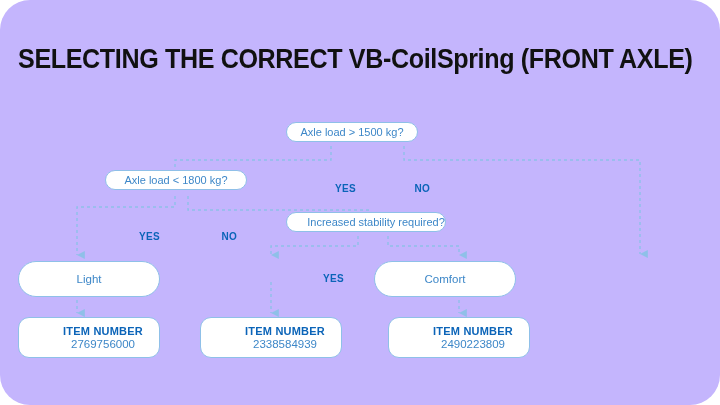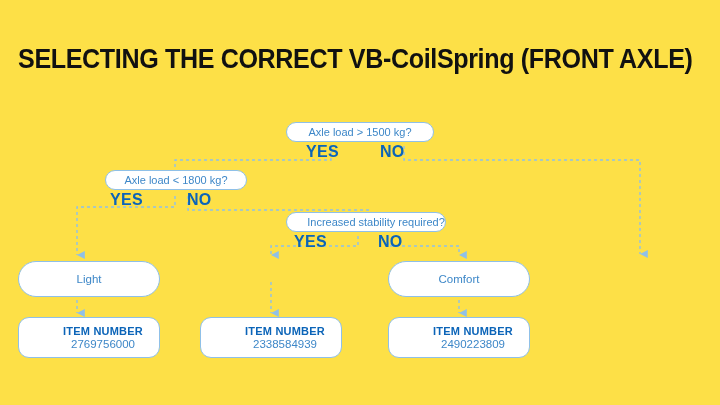--- a/index.html
+++ b/index.html
@@ -4,23 +4,24 @@
 <style>
   html, body {
     margin: 0;
     padding: 0;
     background: #ffffff;
   }
   #page {
     position: relative;
     width: 720px;
     height: 405px;
-    background: #fde047;
+    background: #c4b5fd;
     overflow: hidden;
     font-family: "Liberation Sans", sans-serif;
+    border-radius: 30px;
   }
 
   
   #title {
     position: absolute;
     left: 18px;
     top: 44px;
     font-family: "Liberation Sans", sans-serif;
     font-weight: bold;
     font-size: 27px;
@@ -78,26 +79,27 @@
     letter-spacing: 0.2px;
   }
   .item-value {
     font-size: 11.5px;
     color: #3d87c8;
   }
 
   
   .branch-label {
     position: absolute;
-    font-size: 16px;
+    font-size: 10px;
     font-weight: bold;
     color: #0b64b8;
     letter-spacing: 0.3px;
-    text-align: left;
+    text-align: right;
     white-space: nowrap;
+    margin-top: 40px;
   }
 </style>
 </head>
 <body>
 
 <div id="page">
 
   <div id="title">SELECTING THE CORRECT VB-CoilSpring (FRONT AXLE)</div>
 
   <svg id="wires" viewBox="0 0 720 405" width="720" height="405" xmlns="http://www.w3.org/2000/svg">
@@ -119,21 +121,21 @@
       <path d="M 358 236 L 358 246 L 271 246 L 271 255" marker-end="url(#ah)"></path>
 
       <path d="M 388 236 L 388 246 L 459 246 L 459 255" marker-end="url(#ah)"></path>
 
       <path d="M 77 282 L 77 313" marker-end="url(#ah)"></path>
       <path d="M 271 282 L 271 313" marker-end="url(#ah)"></path>
       <path d="M 459 282 L 459 313" marker-end="url(#ah)"></path>
     </g>
   </svg>
 
-  <div class="node decision" style="left:286px; top:122px; width:148px;">
+  <div class="node decision" style="left:286px; top:122px; width:132px;">
     <span>Axle load &gt; 1500 kg?</span>
   </div>
   <div class="branch-label" style="left:306px; top:143px; width:50px;">YES</div>
   <div class="branch-label" style="left:380px; top:143px; width:50px;">NO</div>
 
   <div class="node decision" style="left:105px; top:170px; width:142px;">
     <span>Axle load &lt; 1800 kg?</span>
   </div>
   <div class="branch-label" style="left:110px; top:191px; width:50px;">YES</div>
   <div class="branch-label" style="left:187px; top:191px; width:50px;">NO</div>
@@ -142,21 +144,21 @@
     <span>Increased stability required?</span>
   </div>
   <div class="branch-label" style="left:294px; top:233px; width:50px;">YES</div>
   <div class="branch-label" style="left:378px; top:233px; width:50px;">NO</div>
 
   <div class="node result" style="left:18px; top:261px; width:142px;">
     <span>Light</span>
   </div>
 
 
-  <div class="node result" style="left:388px; top:261px; width:142px;">
+  <div class="node result" style="left:374px; top:261px; width:142px;">
     <span>Comfort</span>
   </div>
 
 
   <div class="item-box" style="left:18px; top:317px; width:142px; height:41px;">
     <div class="item-title">ITEM NUMBER</div>
     <div class="item-value">2769756000</div>
   </div>
 
   <div class="item-box" style="left:200px; top:317px; width:142px; height:41px;">

